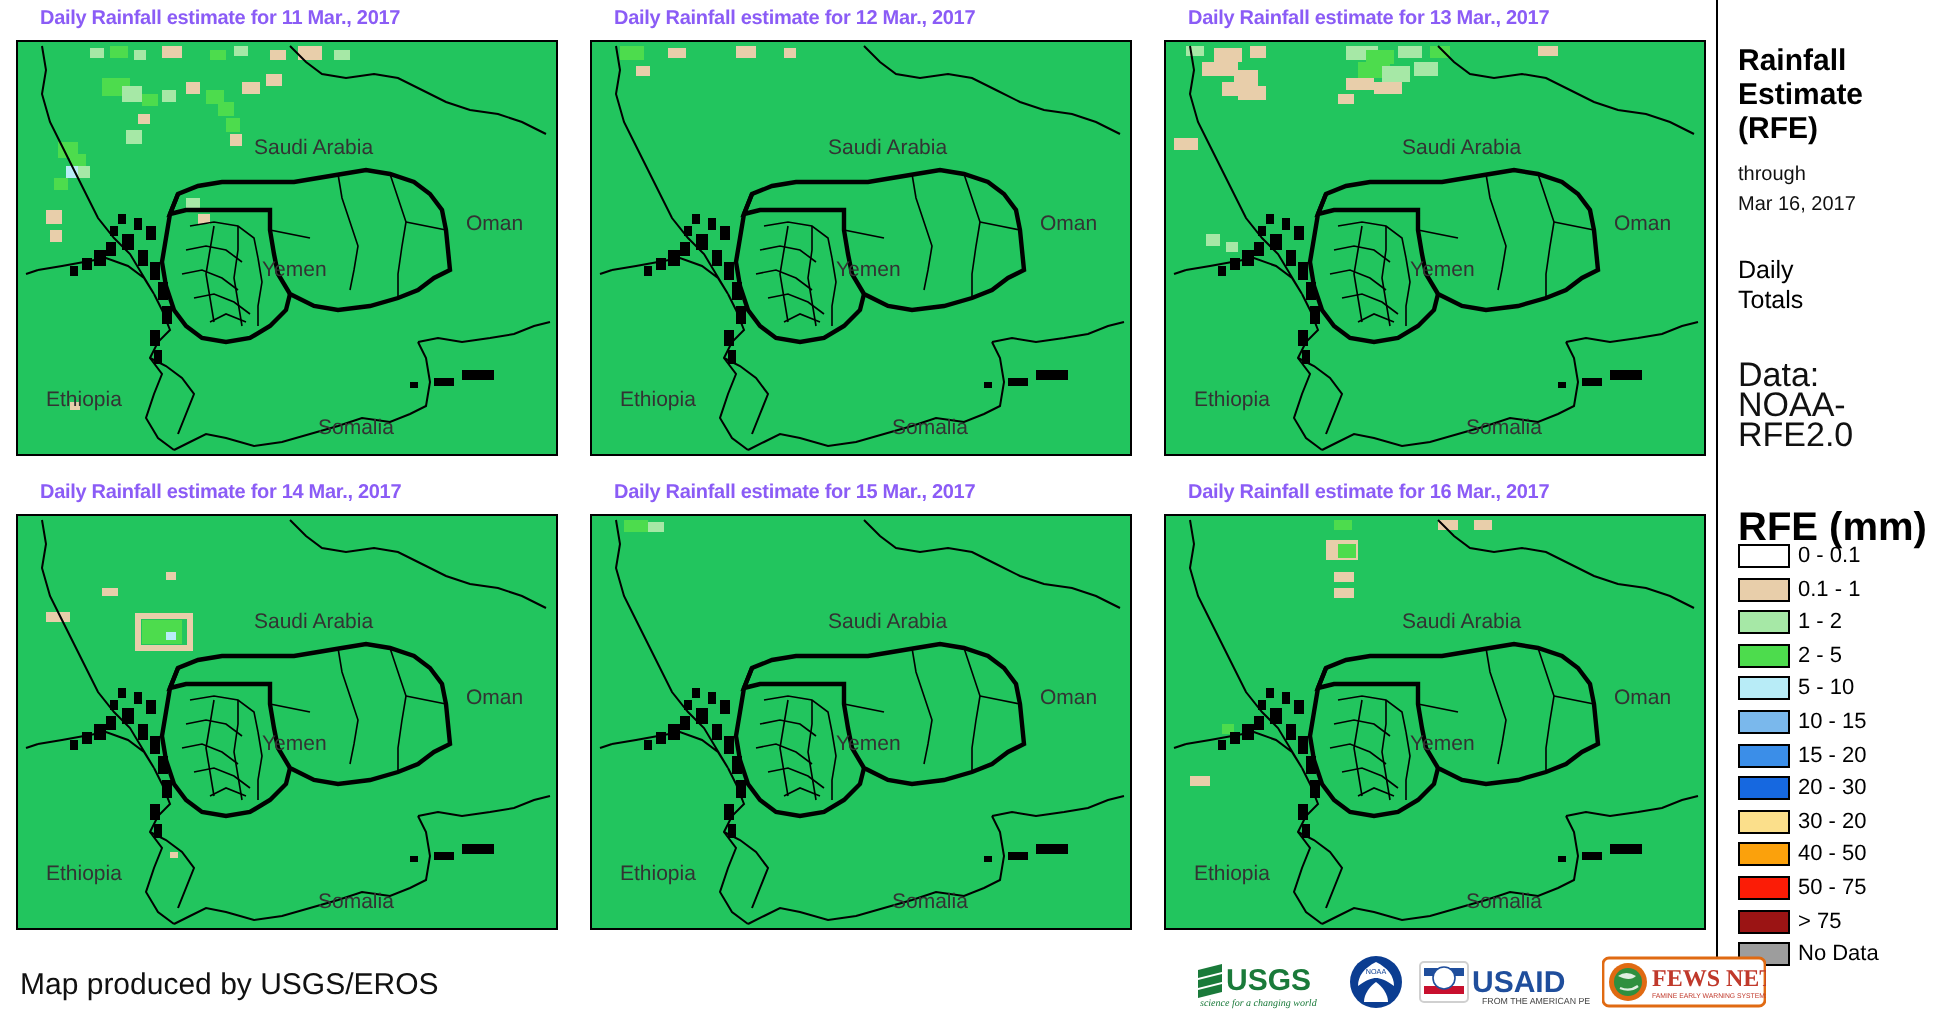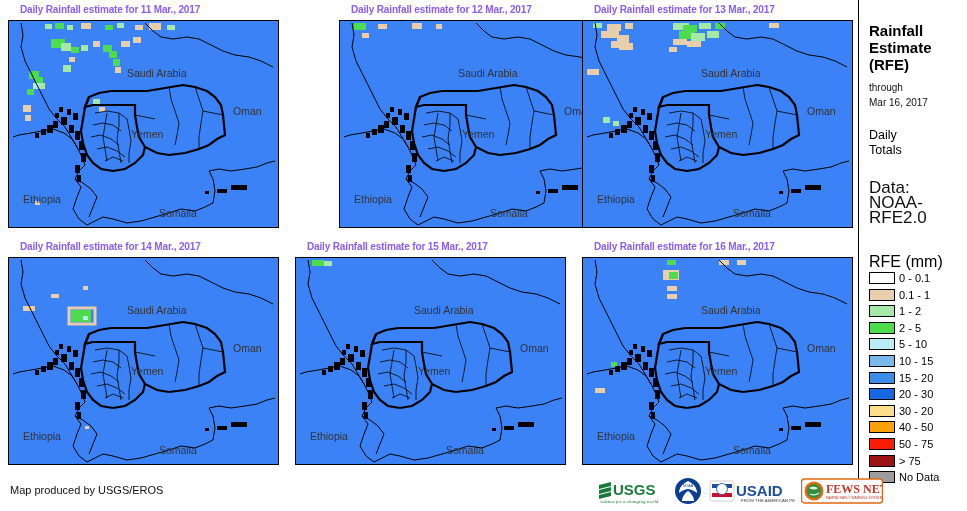--- a/index.html
+++ b/index.html
@@ -13,21 +13,21 @@
   .maps-area{position:absolute;left:0;top:0;width:858px;height:475px;}
 
   .panel{position:absolute;width:279px;height:228px;}
   .panel .ptitle{
     position:absolute;left:8px;top:0px;
     font-size:10px;font-weight:bold;color:#8b5cf6;
     letter-spacing:-0.15px;white-space:nowrap;padding-left:12px;
   }
   .mapbox{
     position:absolute;left:8px;top:16px;width:269px;height:206px;
-    border:1.5px solid #000;background:#3b82f6;overflow:hidden;
+    border:1.5px solid #000;background:#22c55e;overflow:hidden;
   }
   .mapbox svg{display:block;width:100%;height:100%;}
 
   .cty{font-size:10.5px;fill:#333333;font-family:"Liberation Sans", sans-serif;}
 
   
   .sidebar{
     position:absolute;left:858px;top:0;width:109px;height:492px;
     border-left:1.5px solid #000;
   }
@@ -42,34 +42,34 @@
   .sb-daily{
     position:absolute;left:10px;top:128px;width:98px;
     font-size:12.5px;line-height:15px;color:#000000;
   }
   .sb-data{
     position:absolute;left:10px;top:180px;width:98px;
     font-size:17px;line-height:15px;color:#111;
   }
   .lg-title{
     position:absolute;left:10px;top:253px;
-    font-size:16px;font-weight:normal;color:#000;
+    font-size:20px;font-weight:bold;color:#000;
   }
   .legend{position:absolute;left:10px;top:272px;width:98px;}
   .lg-row{height:16.6px;display:flex;}
   .lg-sw{
     width:26px;height:12px;border:1px solid #000;box-sizing:border-box;
     flex:0 0 auto;margin-right:4px;
   }
   .lg-lb{font-size:11px;color:#000;white-space:nowrap;line-height:12px;}
 
   
   .credit{
     position:absolute;left:10px;top:484px;
-    font-size:11px;color:#111;
+    font-size:15px;color:#111;
   }
   .logos{
     position:absolute;left:597px;top:472px;width:258px;height:36px;
     display:flex;align-items:flex-end;gap:6px;
   }
   .logo{height:34px;display:flex;align-items:center;}
 </style>
 </head>
 <body>
 
@@ -162,21 +162,21 @@
         </g>
         <text class="cty" x="118" y="56">Saudi Arabia</text>
         <text class="cty" x="224" y="94">Oman</text>
         <text class="cty" x="122" y="117">Yemen</text>
         <text class="cty" x="14" y="182">Ethiopia</text>
         <text class="cty" x="150" y="196">Somalia</text>
       </svg>
     </div>
   </div>
 
-  <div class="panel" style="left:287px;top:4px;margin-left:44px;">
+  <div class="panel" style="left:287px;top:4px;">
     <div class="ptitle">Daily Rainfall estimate for 12 Mar., 2017</div>
     <div class="mapbox">
       <svg viewBox="0 0 269 206" preserveAspectRatio="none">
         <g>
           <rect x="14" y="2" width="12" height="7" fill="#4ddc4d"></rect>
           <rect x="38" y="3" width="9" height="5" fill="#e8ceaa"></rect>
           <rect x="72" y="2" width="10" height="6" fill="#e8ceaa"></rect>
           <rect x="96" y="3" width="6" height="5" fill="#e8ceaa"></rect>
           <rect x="22" y="12" width="7" height="5" fill="#e8ceaa"></rect>
         </g>

